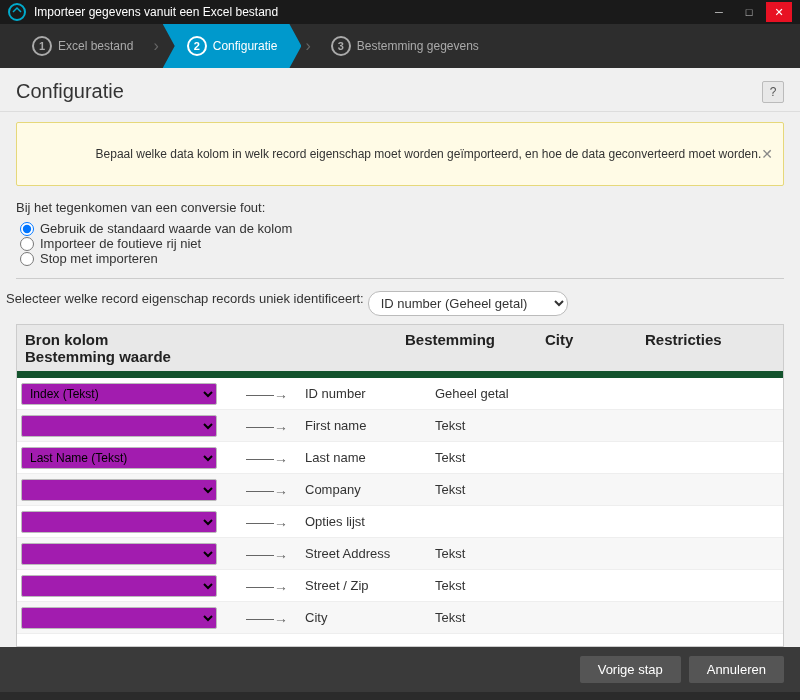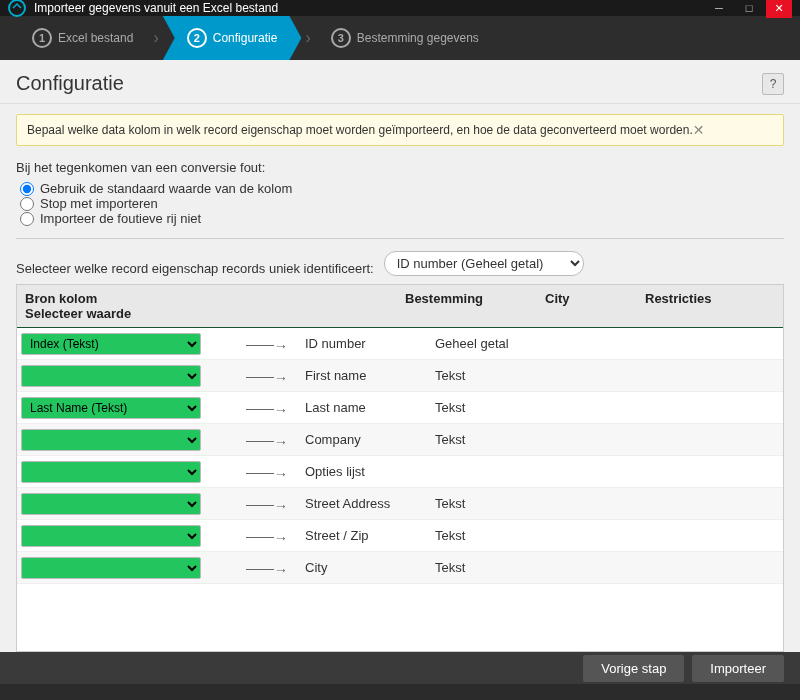--- a/index.html
+++ b/index.html
@@ -8,21 +8,21 @@
       font-size: 13px;
       background: #2b2b2b;
       width: 800px;
       height: 700px;
       overflow: hidden;
     }
 
     
     .title-bar {
       background: #1a1a1a;
-      height: 16px;
+      height: 24px;
       display: flex;
       align-items: center;
       padding: 0 8px;
       color: #fff;
       font-size: 12px;
     }
     .title-bar-icon {
       width: 18px;
       height: 18px;
       margin-right: 8px;
@@ -129,24 +129,24 @@
       color: #555;
       cursor: pointer;
       border-radius: 2px;
     }
 
     
     .info-bar {
       background: #fffbe6;
       border: 1px solid #e6d87a;
       margin: 10px 16px;
-      padding: 8px 10px;
-      display: flex;
-      align-items: center;
-      justify-content: flex-start;
+      padding: 24px 10px;
+      display: flex;
+      align-items: center;
+      justify-content: flex-end;
       font-size: 12px;
       color: #333;
       border-radius: 2px;
     }
     .info-bar-close {
       cursor: pointer;
       color: #888;
       font-size: 14px;
       line-height: 1;
     }
@@ -190,23 +190,23 @@
     
     .sep {
       height: 1px;
       background: #ccc;
       margin: 8px 16px;
     }
 
     
     .unique-row {
       display: flex;
-      align-items: flex-end;
-      gap: 10px;
-      padding: 4px 16px 8px 16px;
+      align-items: flex-start;
+      gap: 4px;
+      padding: 4px 16px 8px 6px;
       font-size: 13px;
       color: #333;
     }
     .unique-row select {
       padding: 3px 20px 3px 8px;
       border: 1px solid #bbb;
       background: #fff;
       font-size: 13px;
       color: #333;
       border-radius: 12px;
@@ -222,23 +222,23 @@
       border: 1px solid #ccc;
       background: #fff;
       display: flex;
       flex-direction: column;
     }
 
     .table-header {
       display: grid;
       grid-template-columns: 220px 160px 140px 100px 120px;
       background: #e8e8e8;
-      border-bottom: 1px solid #14532d;
+      border-bottom: 7px solid #14532d;
       font-weight: bold;
-      font-size: 13px;
+      font-size: 15px;
       color: #222;
       padding: 6px 0;
     }
     .table-header div {
       padding: 0 8px;
     }
 
     .table-body {
       flex: 1;
       overflow-y: auto;
@@ -261,24 +261,24 @@
       font-size: 13px;
       color: #333;
     }
 
     .source-cell {
       display: flex;
       align-items: center;
       padding: 3px 4px;
     }
     .source-cell select {
-      width: 180px;
+      width: 196px;
       padding: 2px 4px;
       border: 1px solid #bbb;
-      background: #22c55e;
+      background: #a21caf;
       font-size: 12px;
       border-radius: 2px;
     }
 
     .arrow-cell {
       display: flex;
       align-items: center;
       justify-content: center;
       padding: 0 4px;
     }
@@ -297,21 +297,21 @@
     }
     .type-cell {
       padding: 4px 8px;
       font-size: 13px;
       color: #333;
     }
 
     
     .bottom-bar {
       background: #3a3a3a;
-      height: 32px;
+      height: 45px;
       display: flex;
       align-items: center;
       justify-content: flex-end;
       padding: 4px 16px;
       gap: 8px;
       margin-top: auto;
     }
     .btn {
       padding: 6px 18px;
       font-size: 13px;
@@ -374,46 +374,46 @@
 
   <div class="options-section">
     <div class="section-label">Bij het tegenkomen van een conversie fout:</div>
     <div class="radio-group">
       <div class="radio-row">
         <input type="radio" name="conv" checked="" style="">
         <label>Gebruik de standaard waarde van de kolom</label>
       </div>
       <div class="radio-row">
         <input type="radio" name="conv" style="">
-        <label>Stop met importeren</label>
+        <label>Importeer de foutieve rij niet</label>
       </div>
       <div class="radio-row">
         <input type="radio" name="conv" style="">
-        <label>Importeer de foutieve rij niet</label>
+        <label>Stop met importeren</label>
       </div>
     </div>
   </div>
 
   <div class="sep"></div>
 
   <div class="unique-row">
     <span>Selecteer welke record eigenschap records uniek identificeert:</span>
     <select>
       <option>ID number (Geheel getal)</option>
     </select>
   </div>
 
   <div class="table-container">
     <div class="table-header">
       <div>Bron kolom</div>
       <div></div>
       <div>Bestemming</div>
       <div>City</div>
       <div>Restricties</div>
-      <div>Selecteer waarde</div>
+      <div>Bestemming waarde</div>
     </div>
     <div class="table-body">
 
       <div class="table-row" style="grid-template-columns: 220px 60px 130px 110px 80px 100px;">
         <div class="source-cell">
           <select>
             <option>Index (Tekst)</option>
           </select>
         </div>
         <div class="arrow-cell">
@@ -557,16 +557,16 @@
         </div>
         <div class="cell"></div>
         <div class="cell"></div>
       </div>
 
     </div>
   </div>
 
   <div class="bottom-bar">
     <button class="btn btn-prev">Vorige stap</button>
-    <button class="btn btn-cancel">Importeer</button>
+    <button class="btn btn-cancel">Annuleren</button>
   </div>
 
 </div>
 
 </body></html>

